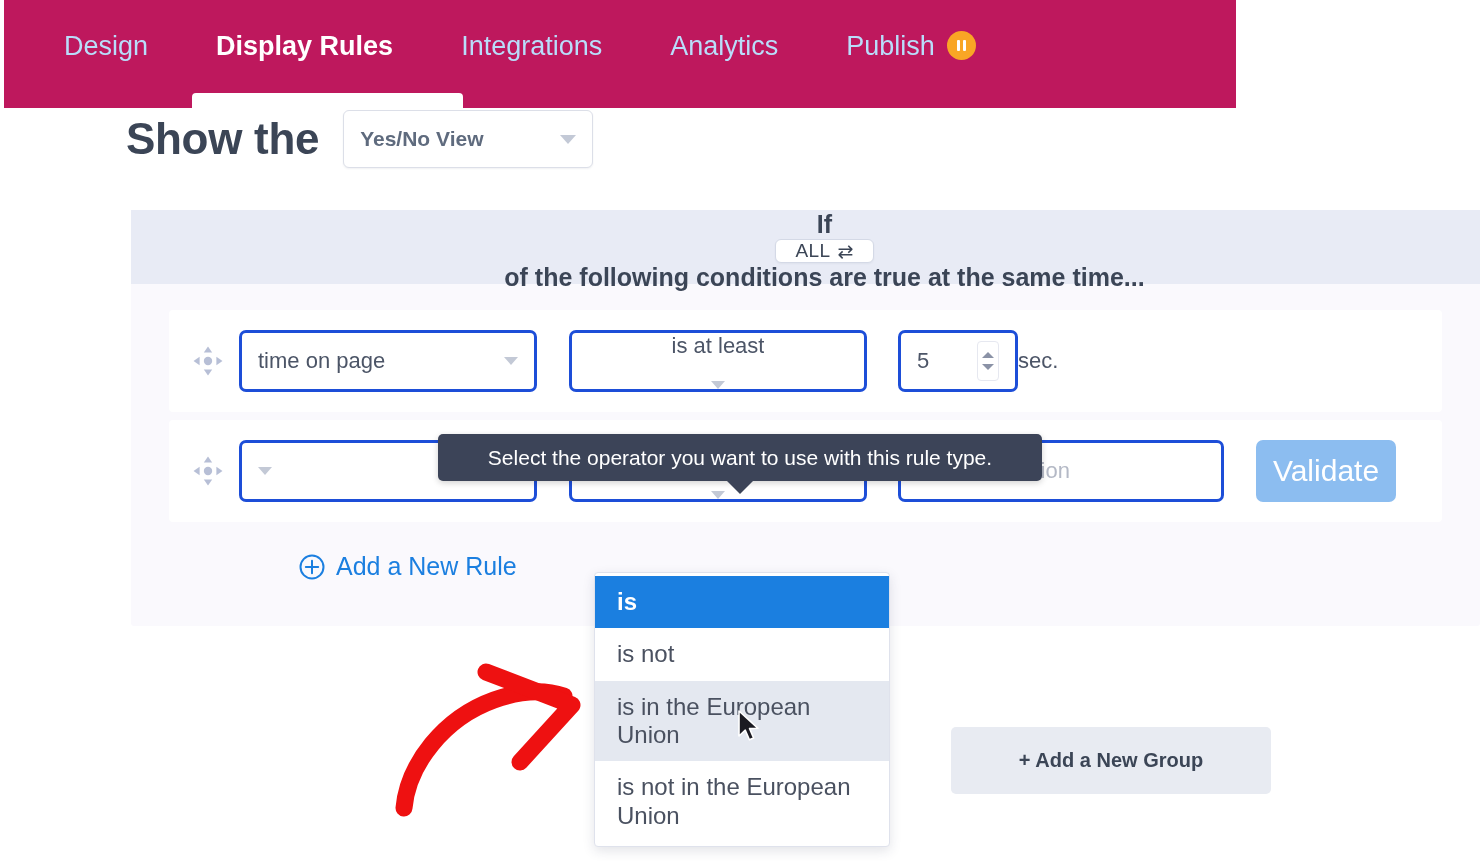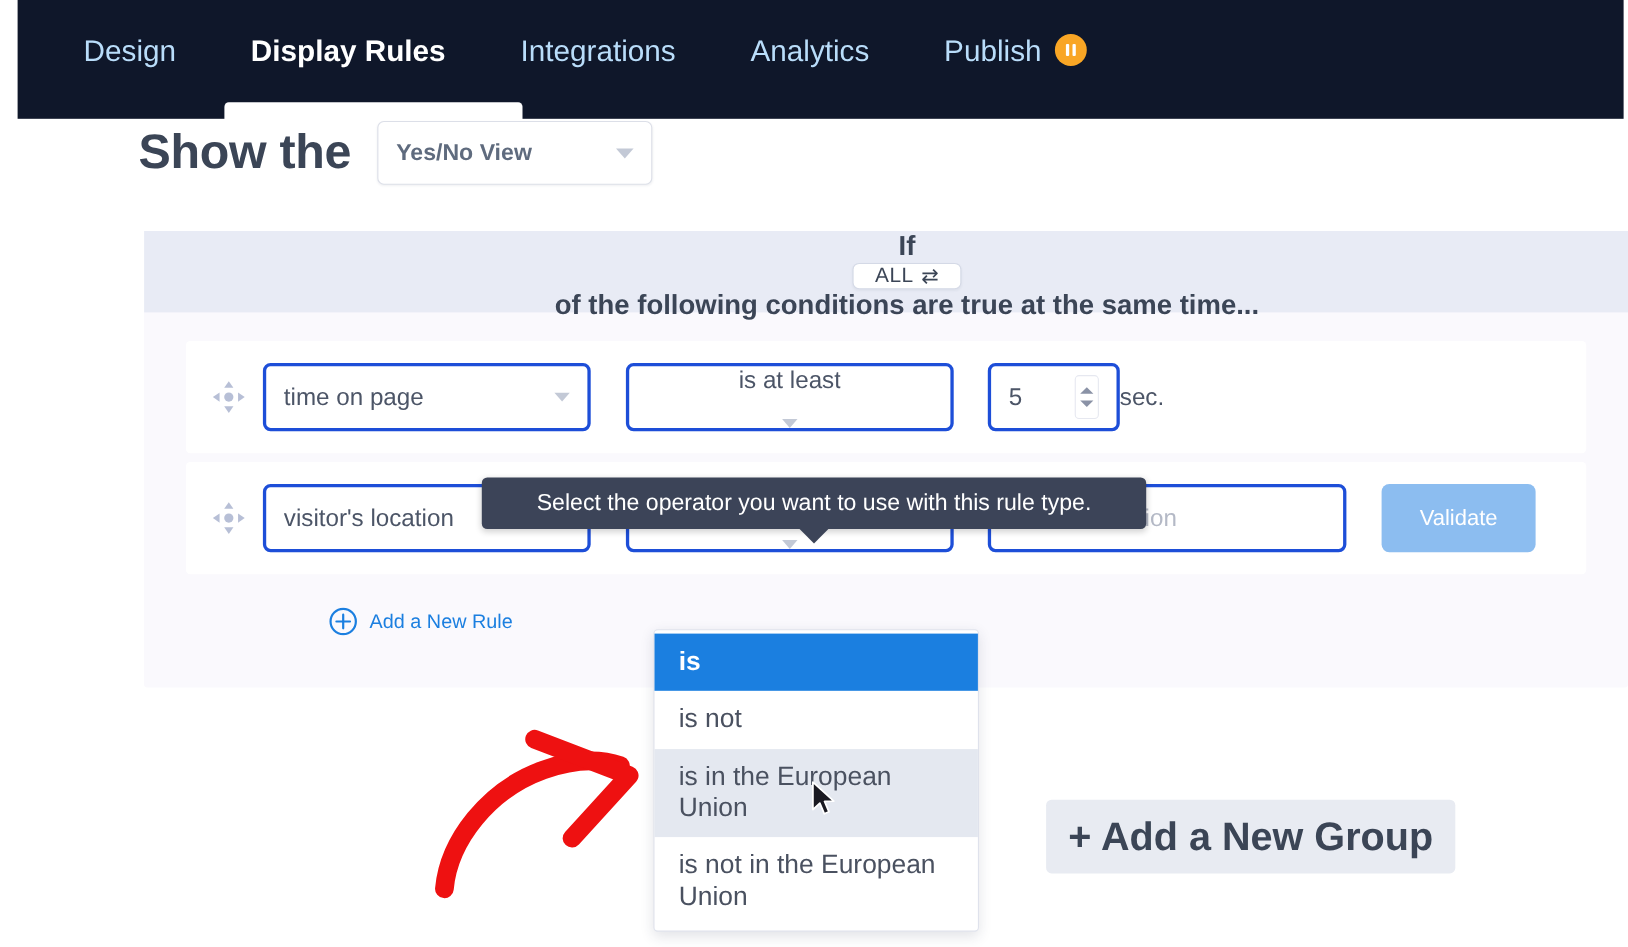--- a/index.html
+++ b/index.html
@@ -10,23 +10,23 @@
     overflow: hidden;
   }
   #app {
     position: relative;
     width: 1480px; height: 861px;
     background: #ffffff;
   }
 
   
   .topnav {
-    position: absolute; left: 16px; top: 0;
-    width: 1460px; height: 108px;
-    background: #0f172a;
+    position: absolute; left: 4px; top: 0;
+    width: 1232px; height: 108px;
+    background: #be185d;
   }
   .topnav .navrow {
     position: absolute; left: 0; top: 0;
     height: 93px;
     display: flex; align-items: center;
     padding-left: 26px;
   }
   .navitem {
     position: relative;
     font-size: 27px;
@@ -216,36 +216,36 @@
   }
   .chev.up   { border-bottom: 6px solid #8a92a6; }
   .chev.down { border-top: 6px solid #8a92a6; }
 
   .validate-btn {
     margin-left: 32px;
     width: 140px; height: 62px;
     background: #8cbdf0;
     border-radius: 7px;
     display: flex; align-items: center; justify-content: center;
-    font-size: 20px;
+    font-size: 30px;
     color: #ffffff;
     cursor: pointer;
     border: none;
     font-family: "Liberation Sans", sans-serif;
   }
 
   
   .add-rule {
     margin: 22px 0 0 168px;
     display: inline-flex; align-items: center;
     gap: 11px;
     cursor: pointer;
   }
   .add-rule .lbl {
-    font-size: 18px;
+    font-size: 25px;
     color: #1b7fe0;
     text-align: right;
   }
   .plus-circle {
     width: 26px; height: 26px;
     flex: none;
   }
 
   
   .tooltip {
@@ -307,25 +307,25 @@
     left: 737px; top: 710px;
     width: 26px; height: 34px;
     z-index: 60;
     pointer-events: none;
   }
 
   
   .add-group {
     position: absolute;
     left: 951px; top: 727px;
-    width: 372px; height: 67px;
+    width: 320px; height: 67px;
     background: #e8ebf2;
     border: none;
     border-radius: 5px;
-    font-size: 36px;
+    font-size: 20px;
     font-weight: bold;
     color: #3b4556;
     cursor: pointer;
     font-family: "Liberation Sans", sans-serif;
   }
 
   
   .red-arrow {
     position: absolute;
     left: 382px; top: 660px;
@@ -418,21 +418,20 @@
         <svg class="drag-handle" viewBox="0 0 34 34">
           <g fill="#b4bcd4">
             <circle cx="17" cy="17" r="4.2"></circle>
             <path d="M17 2.5 L21.2 8.6 H12.8 Z"></path>
             <path d="M17 31.5 L12.8 25.4 H21.2 Z"></path>
             <path d="M2.5 17 L8.6 12.8 V21.2 Z"></path>
             <path d="M31.5 17 L25.4 21.2 V12.8 Z"></path>
           </g>
         </svg>
         <div class="field f-type">
-          <span class="txt">visitor's location</span>
           <span class="caret sm"></span>
         </div>
         <div class="field f-op">
           <span class="txt">is</span>
           <span class="caret sm"></span>
         </div>
         <div class="field f-loc placeholder">
           <span class="txt">Enter a location</span>
         </div>
         <button class="validate-btn">Validate</button>

